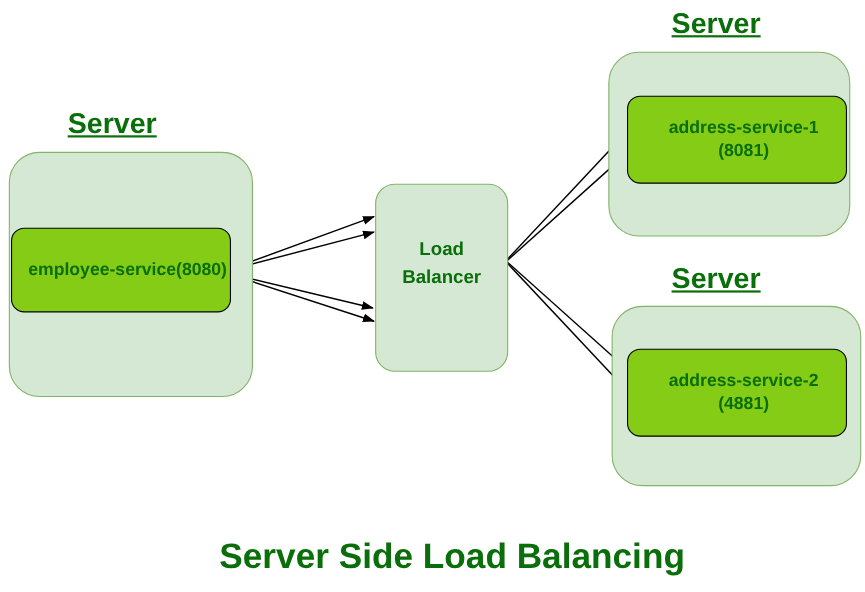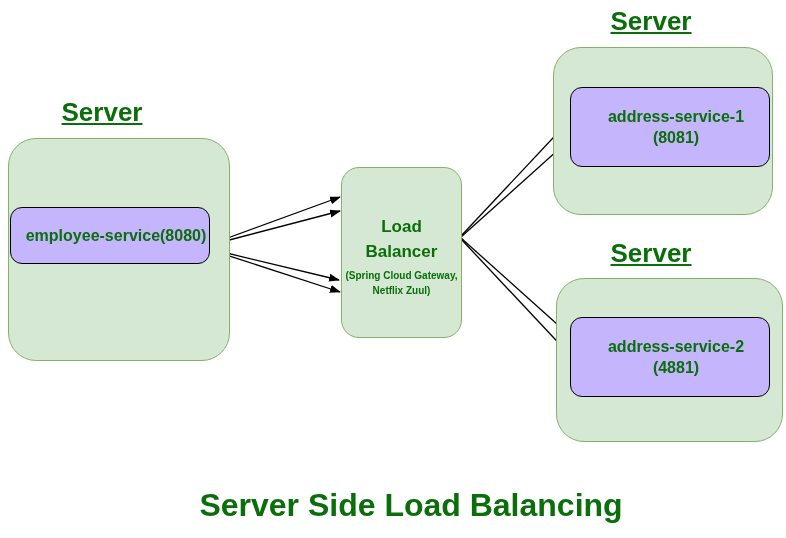--- a/index.html
+++ b/index.html
@@ -22,21 +22,21 @@
   }
   .group-box {
     position: absolute;
     background: var(--box-fill, #d5e8d4);
     border: 1px solid var(--box-border, #82b366);
     border-radius: 28px;
     box-sizing: border-box;
   }
   .node-box {
     position: absolute;
-    background: #c4b5fd;
+    background: #84cc16;
     border: 1.5px solid var(--node-border, #000000);
     border-radius: 12px;
     box-sizing: border-box;
     display: flex;
     align-items: center;
     justify-content: center;
     text-align: center;
     font-weight: bold;
     color: var(--text-green, #0a6e0a);
     white-space: pre-line;
@@ -109,27 +109,25 @@
       <line x1="214" y1="250" x2="339" y2="280" marker-end="url(#ah)"></line>
       <line x1="214" y1="251" x2="340" y2="292" marker-end="url(#ah)"></line>
       <line x1="461" y1="236" x2="567" y2="123" marker-end="url(#ah)"></line>
       <line x1="461" y1="237" x2="568" y2="141" marker-end="url(#ah)"></line>
       <line x1="461" y1="238" x2="567" y2="333" marker-end="url(#ah)"></line>
       <line x1="461" y1="239" x2="568" y2="353" marker-end="url(#ah)"></line>
     </svg>
 
   <div class="server-label" style="left:37px; top:97px; width:130px;">Server</div>
   <div class="group-box" style="left:8px; top:138px; width:222px; height:223px;"></div>
-  <div class="node-box single" style="left:10px; top:207px; width:200px; height:57px;">employee-service(8080)</div>
+  <div class="node-box single" style="left:10px; top:207px; width:200px; height:77px;">employee-service(8080)</div>
 
   <div class="lb-box">
     <div class="lb-name">Load
 Balancer</div>
-    <div class="lb-sub">(Spring Cloud Gateway,
-Netflix Zuul)</div>
   </div>
 
   <div class="server-label" style="left:561px; top:6px; width:180px;">Server</div>
   <div class="group-box" style="left:553px; top:47px; width:220px; height:168px;"></div>
   <div class="node-box double" style="left:570px; top:87px; width:200px; height:80px;">address-service-1
 (8081)</div>
 
   <div class="server-label" style="left:561px; top:238px; width:180px;">Server</div>
   <div class="group-box" style="left:556px; top:278px; width:227px; height:164px;"></div>
   <div class="node-box double" style="left:570px; top:317px; width:200px; height:80px;">address-service-2

